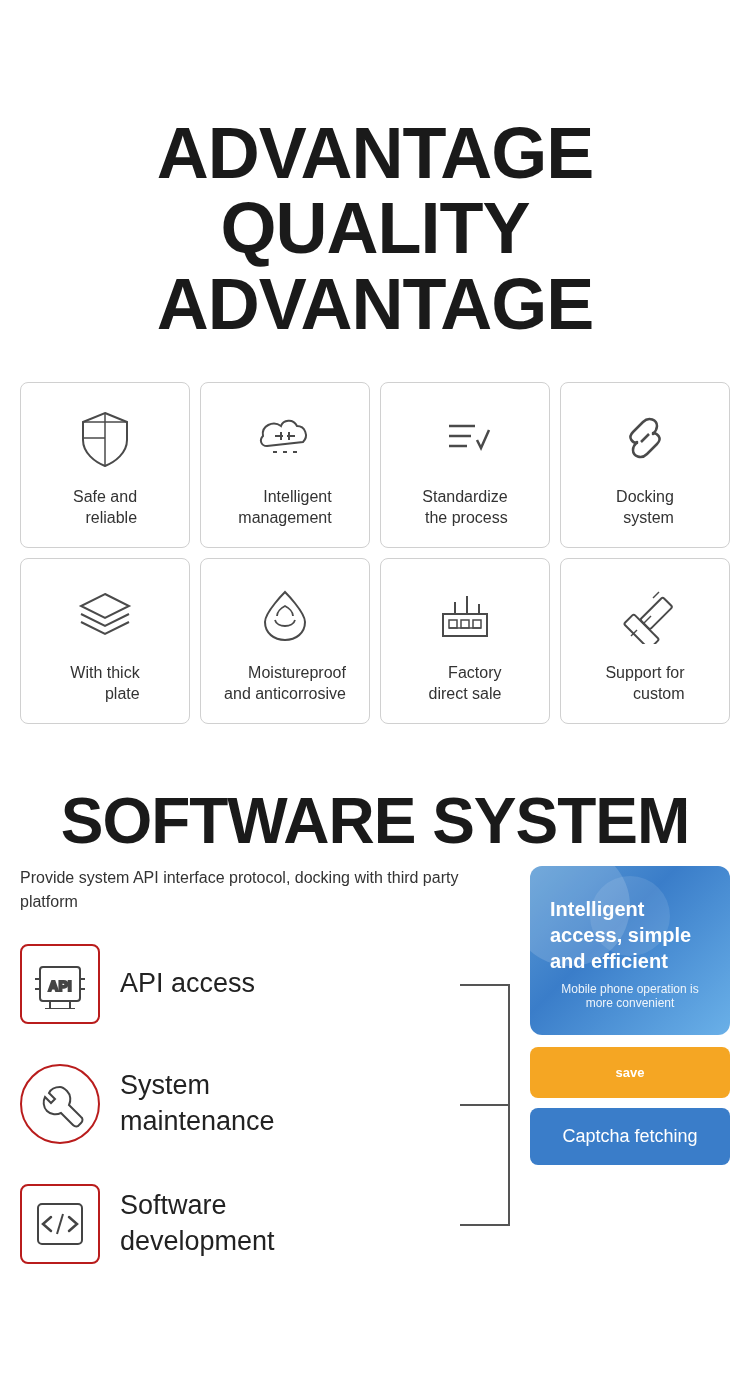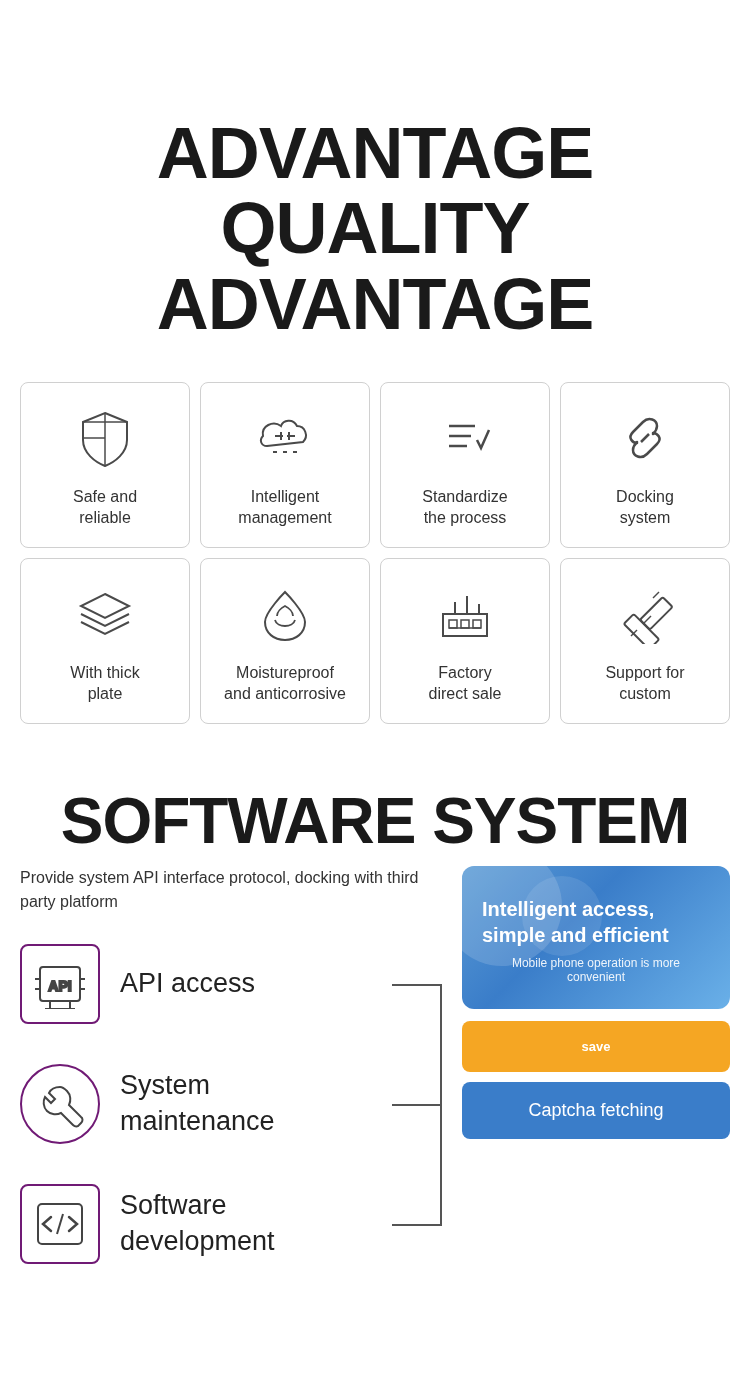--- a/index.html
+++ b/index.html
@@ -36,21 +36,21 @@
       margin-bottom: 10px;
     }
     .feature-card {
       flex: 1;
       border: 1.5px solid #d0d0d0;
       border-radius: 8px;
       padding: 20px 10px 18px;
       display: flex;
       flex-direction: column;
       align-items: center;
-      text-align: center;
+      text-align: right;
       background: #fff;
     }
     .feature-icon {
       width: 70px;
       height: 70px;
       display: flex;
       align-items: center;
       justify-content: center;
       margin-bottom: 14px;
     }
@@ -114,21 +114,21 @@
       display: flex;
       align-items: center;
       gap: 20px;
       margin-bottom: 40px;
       position: relative;
     }
 
     .software-item-icon {
       width: 80px;
       height: 80px;
-      border: 2px solid #701a75;
+      border: 2px solid #b91c1c;
       border-radius: 8px;
       display: flex;
       align-items: center;
       justify-content: center;
       flex-shrink: 0;
     }
     .software-item-icon svg {
       width: 50px;
       height: 50px;
       stroke: #444;
@@ -138,21 +138,21 @@
 
     .software-item-label {
       font-size: 27px;
       color: #222;
       font-weight: 400;
       line-height: 1.3;
     }
 
     
     .software-right {
-      width: 268px;
+      width: 200px;
       flex-shrink: 0;
     }
 
     .phone-card {
       background: linear-gradient(135deg, #5b9bd5 0%, #3a7dc9 40%, #6ab0e8 100%);
       border-radius: 12px;
       padding: 30px 20px 25px;
       color: white;
       margin-bottom: 12px;
       position: relative;

